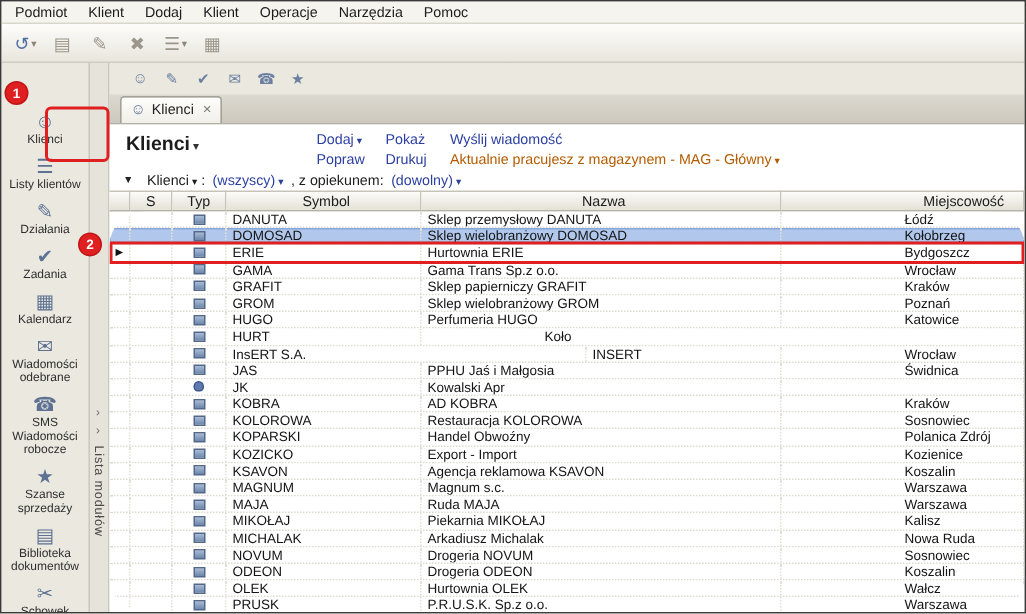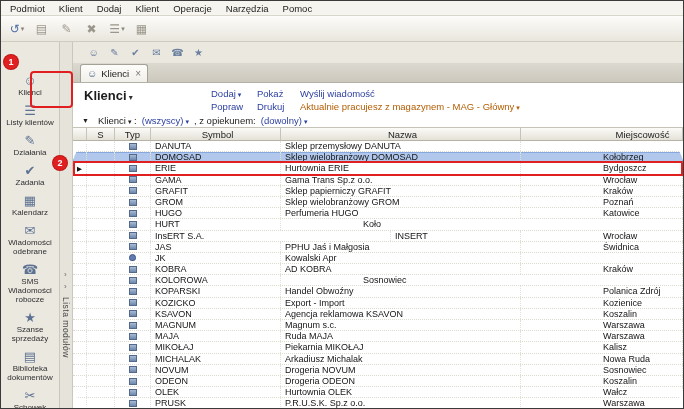--- a/index.html
+++ b/index.html
@@ -287,20 +287,21 @@
 
       <div class="tbody">
           <div class="trow">
     <div class="tc c-sel"></div>
     <div class="tc c-s"></div>
     <div class="tc c-typ">
               <span class="typ-icon company"></span>
             </div>
     <div class="tc c-sym">DANUTA</div>
     <div class="tc c-naz">Sklep przemysłowy DANUTA</div>
+    <div class="tc c-mie">Łódź</div>
   </div>
           <div class="trow highlighted">
     <div class="tc c-sel"></div>
     <div class="tc c-s"></div>
     <div class="tc c-typ">
               <span class="typ-icon company"></span>
             </div>
     <div class="tc c-sym">DOMOSAD</div>
     <div class="tc c-naz">Sklep wielobranżowy DOMOSAD</div>
     <div class="tc c-mie">Kołobrzeg</div>
@@ -404,20 +405,21 @@
     <div class="tc c-naz">AD KOBRA</div>
     <div class="tc c-mie">Kraków</div>
   </div>
           <div class="trow">
     <div class="tc c-sel"></div>
     <div class="tc c-s"></div>
     <div class="tc c-typ">
               <span class="typ-icon company"></span>
             </div>
     <div class="tc c-sym">KOLOROWA</div>
+    <div class="tc c-naz">Restauracja KOLOROWA</div>
     <div class="tc c-mie">Sosnowiec</div>
   </div>
           <div class="trow">
     <div class="tc c-sel"></div>
     <div class="tc c-s"></div>
     <div class="tc c-typ">
               <span class="typ-icon company"></span>
             </div>
     <div class="tc c-sym">KOPARSKI</div>
     <div class="tc c-naz">Handel Obwoźny</div>

